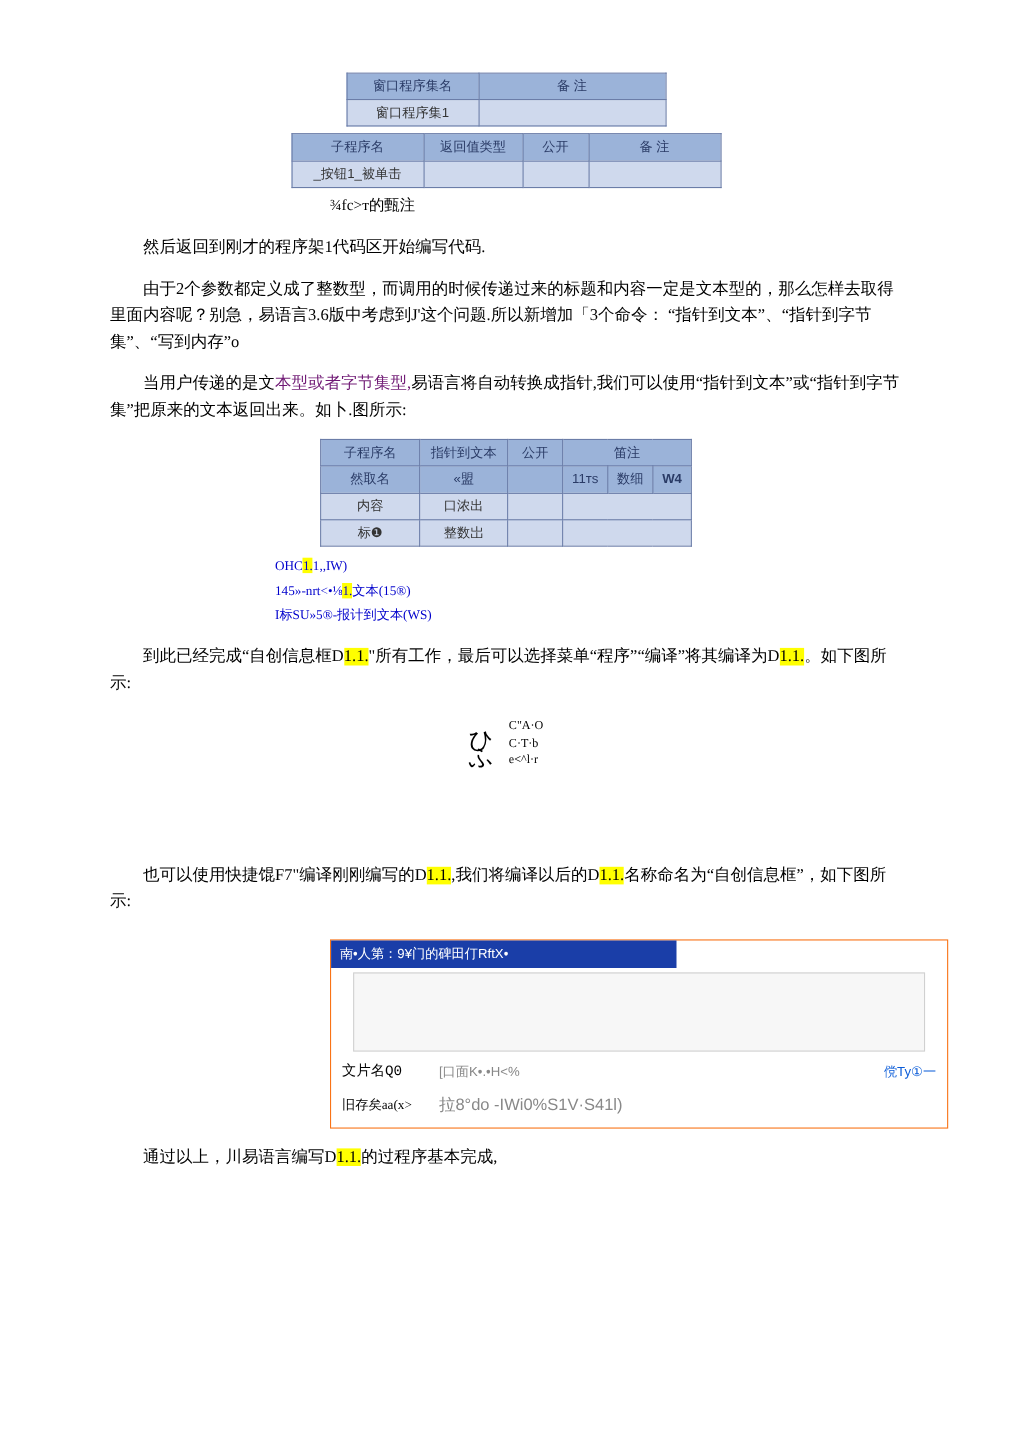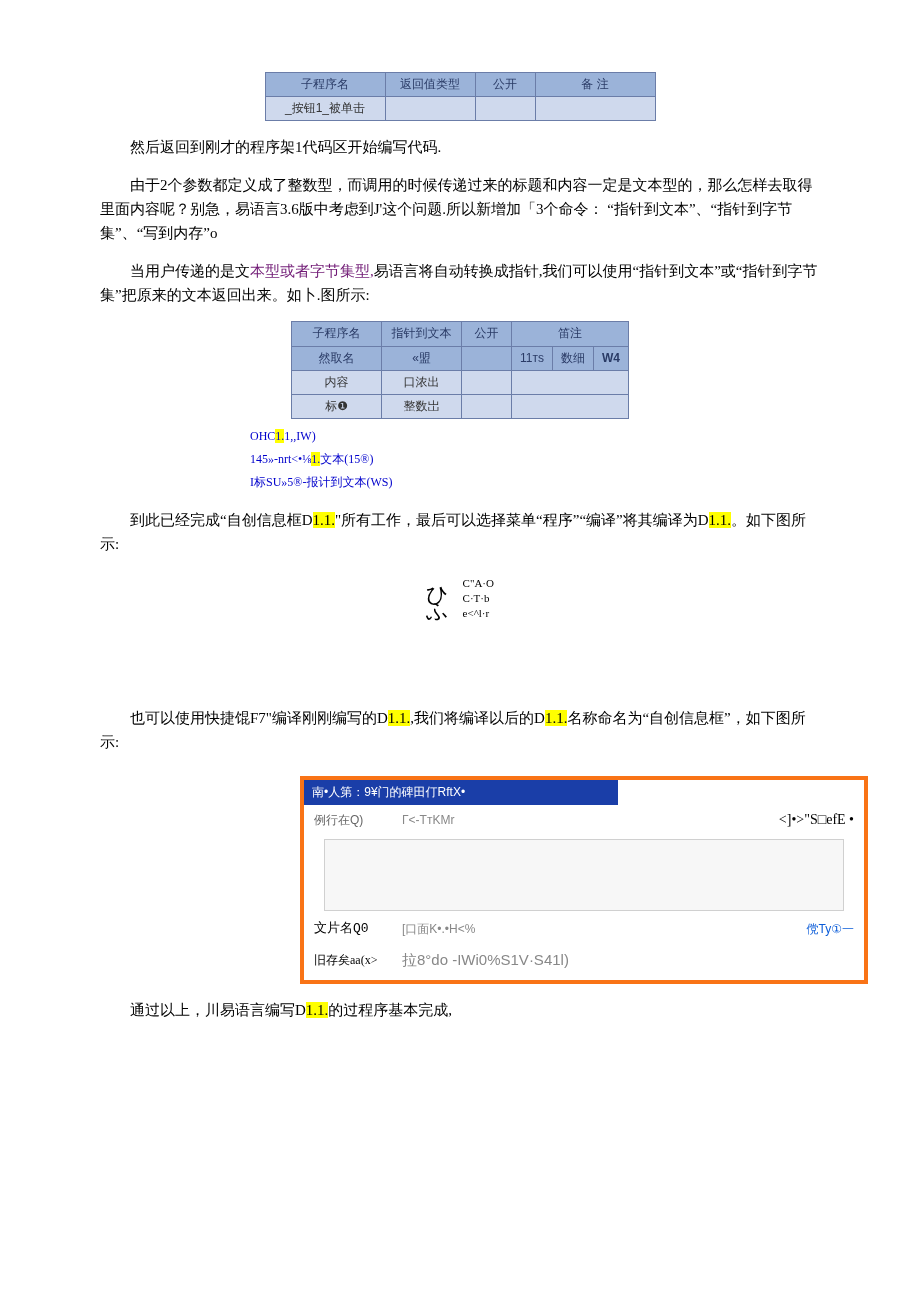--- a/index.html
+++ b/index.html
@@ -94,21 +94,21 @@
   }
   .tiny {
     font-size: 11px;
     text-align: left;
     line-height: 1.4;
   }
   
   .dialog {
     width: 560px;
     margin: 22px auto 6px 200px;
-    border: 4px solid #f97316;
+    border: 1px solid #f97316;
     font-family: Arial, sans-serif;
     font-size: 12px;
     background: #fff;
   }
   .dlg-title {
     background: #1a3ea8;
     color: #fff;
     padding: 3px 8px;
     font-size: 12px;
     width: 56%;
@@ -142,37 +142,50 @@
     font-family: serif;
   }
 </style>
 </head>
 <body>
 
 <div class="page">
   <div class="content">
 
     <div class="ui-table-wrap">
+      <table class="ui-table tbl-block1">
+        <tbody>
+            <tr>
+          <td class="ui-header col-a">窗口程序集名</td>
+          <td class="ui-header col-b" colspan="2">备 注</td>
+        </tr>
+        <tr>
+          <td class="ui-cell col-a">窗口程序集1</td>
+          <td class="ui-cell col-b" colspan="2"></td>
+        </tr>
+      </tbody>
+        </table>
       <div style="height:6px"></div>
       <table class="ui-table tbl-block1">
         <tbody>
             <tr>
           <td class="ui-header col-a">子程序名</td>
           <td class="ui-header" style="width:90px">返回值类型</td>
           <td class="ui-header col-c">公开</td>
           <td class="ui-header" style="width:120px">备 注</td>
         </tr>
         <tr>
           <td class="ui-cell col-a">_按钮1_被单击</td>
           <td class="ui-cell"></td>
           <td class="ui-cell"></td>
           <td class="ui-cell"></td>
         </tr>
       </tbody>
         </table>
+      <div class="caption" style="text-align:left; padding-left:200px; margin-top:6px;">¾fc&gt;т的甄注</div>
     </div>
 
     <p class="para">然后返回到刚才的程序架1代码区开始编写代码.</p>
 
     <p class="para">
       <span>由于2个参数都定义成了整数型，而调用的时候传递过来的标题和内容一定是文本型的，那么怎样去取得里面内容呢？别急，易语言3.6版中考虑到J'这个问题.所以新增加「3个命令：</span>
       <span>“指针到文本”、“指针到字节集”、“写到内存”o</span>
     </p>
 
     <p class="para">
@@ -243,25 +256,20 @@
 
     <div style="height:40px"></div>
 
     <p class="para">
       <span>也可以使用快捷馄F7"编译刚刚编写的D</span><span class="hl">1.1.</span><span>,我们将编译以后的D</span><span class="hl">1.1.</span><span>名称命名为“自创信息框”，如下图所示:</span>
     </p>
 
     <div>
       <div class="dialog">
         <div class="dlg-title">南•人第：9¥门的碑田仃RftX•</div>
-        <div class="dlg-row">
-          <span class="dlg-label">例行在Q)</span>
-          <span class="dlg-val">Γ&lt;-TтKMr</span>
-          <span class="right-note" style="margin-left:auto;font-size:14px;">&lt;]•&gt;"S□efE •</span>
-        </div>
         <div class="dlg-list"></div>
         <div class="dlg-row">
           <span class="dlg-label" style="color:#000;font-family:Liberation Mono, monospace;font-size:13px;">文片名Q0</span>
           <span class="dlg-val">[口面K•.•H&lt;%</span>
           <span class="dlg-link">傥Ty①一</span>
         </div>
         <div class="dlg-row" style="padding-bottom:8px;">
           <span class="dlg-label" style="color:#000;font-family:serif;font-size:12px;">旧存矣aa(x&gt;</span>
           <span class="dlg-val" style="font-size:15px;">拉8°do -IWi0%S1V·S41l)</span>
         </div>

